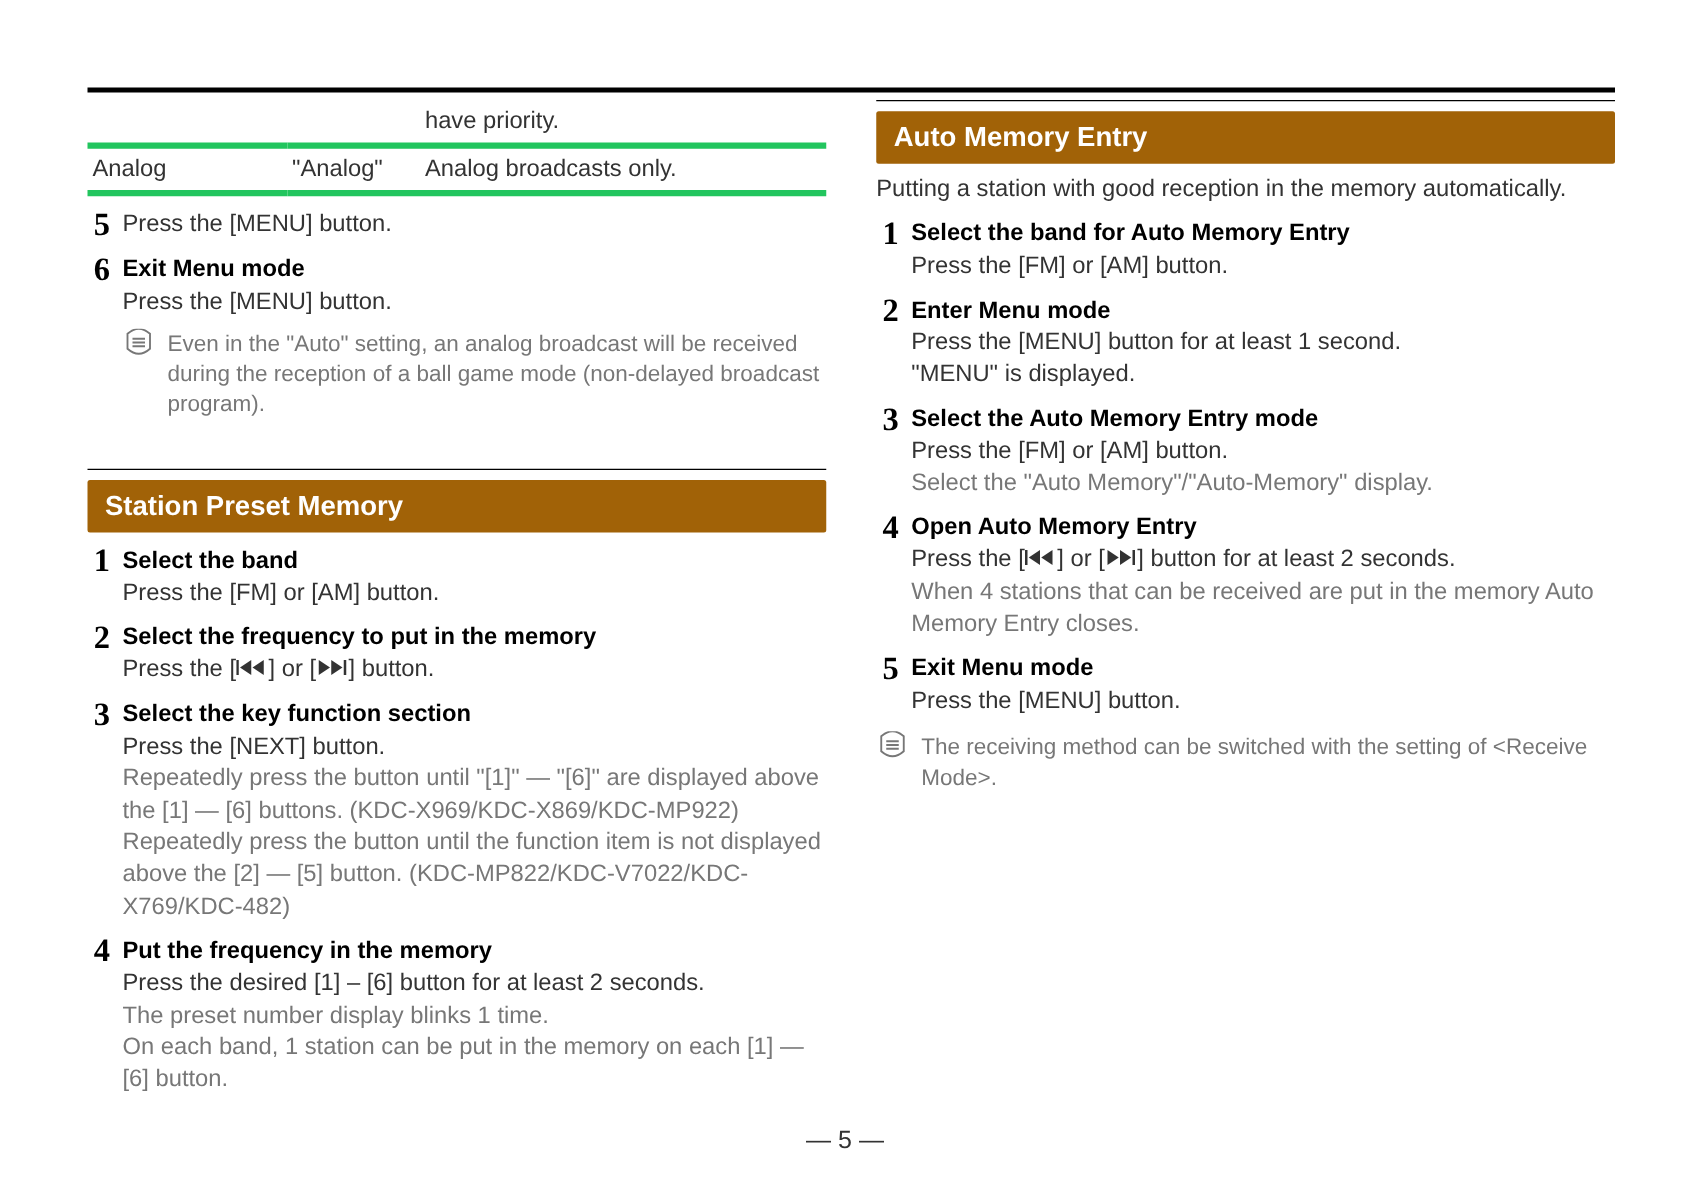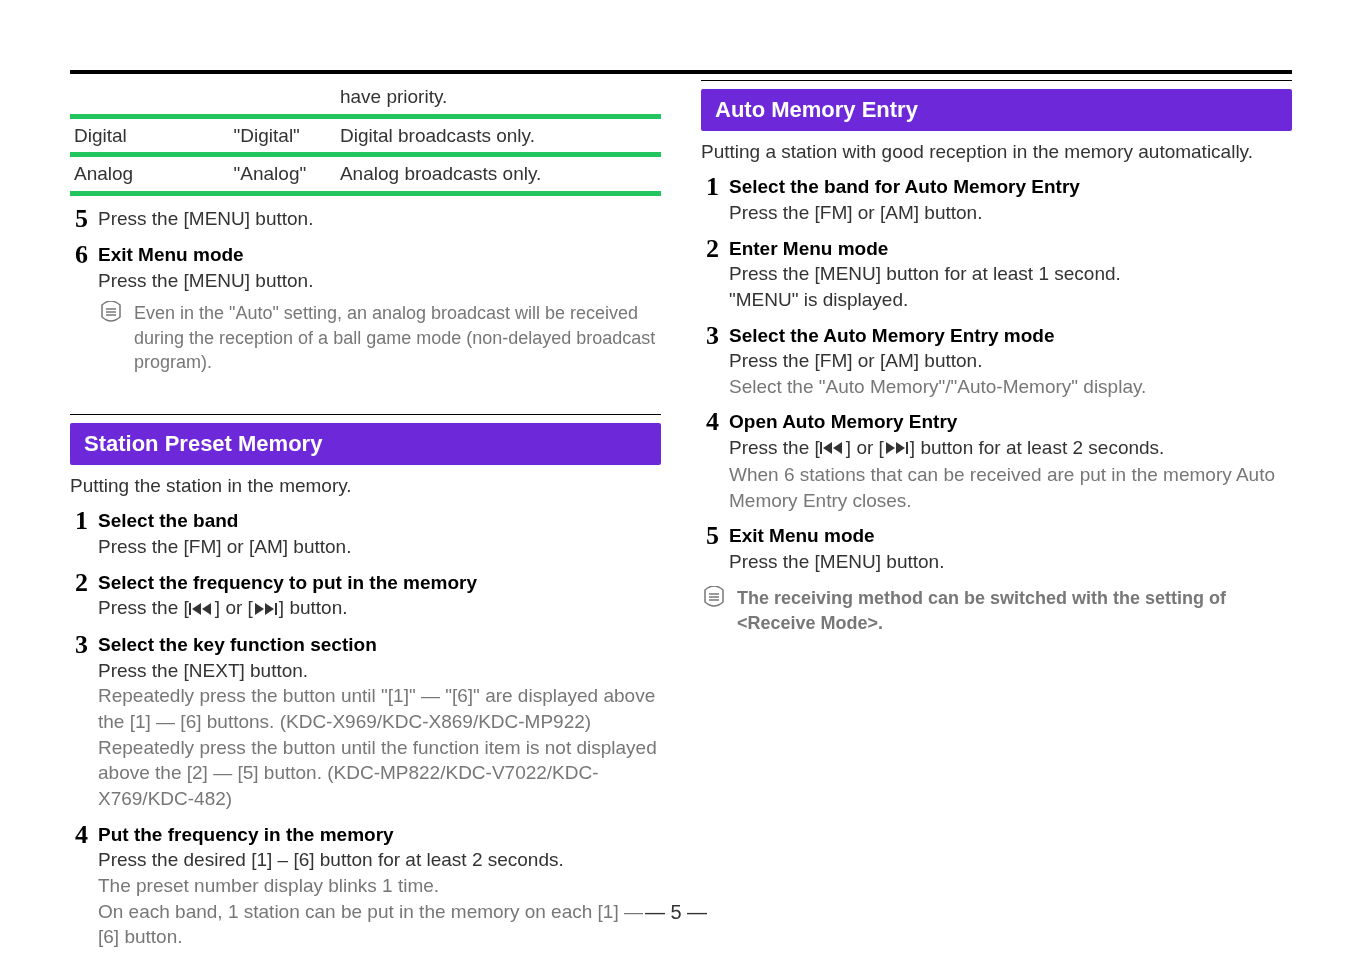--- a/index.html
+++ b/index.html
@@ -9,21 +9,21 @@
   .hairline { border-top:1px solid #000; margin:0 0 2px 0;}
   .columns { display:flex; gap:40px; }
   .col { flex:1; min-width:0; font-size:19px; line-height:1.35; color:#333; }
   table { border-collapse:collapse; width:100%; }
   td { border-bottom:5px solid #22c55e; padding:4px 4px; vertical-align:top; font-size:19px; color:#333; }
   .step { display:flex; gap:10px; margin-top:10px; }
   .step .num { font-family:"Times New Roman",serif; font-weight:bold; font-size:26px; line-height:1; min-width:18px; text-align:right; color:#000; }
   .step .body { flex:1; }
   .step .body .h { font-weight:bold; color:#000; }
   .gray { color:#777; }
-  .sectionbar { background:#6d28d9; color:#fff; font-weight:bold; padding:6px 14px; font-size:22px; border-radius:2px; margin-top:8px;}
+  .sectionbar { background:#a16207; color:#fff; font-weight:bold; padding:6px 14px; font-size:22px; border-radius:2px; margin-top:8px;}
   .sectionbar-wrap { margin-top:40px;border-radius:22px; }
   .sectionbar-wrap .hairline { margin-bottom:2px; }
   .note { display:flex; gap:10px; margin-top:8px; padding-left:28px; }
   .note .noteicon { flex:none; }
   .note .notetext { flex:1; color:#777; font-size:18px; line-height:1.35; }
   .noteicon svg { display:block; }
   .pagenum { position:absolute; left:0; right:0; bottom:30px; text-align:center; font-size:20px; color:#333; }
   .track { display:inline-block; vertical-align:middle; }
 </style>
 </head>
@@ -35,25 +35,20 @@
 
     <div class="col">
       <table>
         <tbody>
             <tr>
           <td style="width:27%;border-top:none;"></td>
           <td style="width:18%;border-top:none;"></td>
           <td style="border-top:none;">have priority.</td>
         </tr>
         <tr>
-          <td>Digital</td>
-          <td>"Digital"</td>
-          <td>Digital broadcasts only.</td>
-        </tr>
-        <tr>
           <td>Analog</td>
           <td>"Analog"</td>
           <td>Analog broadcasts only.</td>
         </tr>
       </tbody>
         </table>
 
       <div class="step">
         <div class="num">5</div>
         <div class="body">
@@ -78,21 +73,20 @@
               <line x1="8" y1="14" x2="18" y2="14" stroke="#777" stroke-width="1.5"></line>
             </svg>
         </span>
         <div class="notetext">Even in the "Auto" setting, an analog broadcast will be received during the reception of a ball game mode (non-delayed broadcast program).</div>
       </div>
 
       <div class="sectionbar-wrap">
         <div class="hairline"></div>
         <div class="sectionbar">Station Preset Memory</div>
       </div>
-      <div style="margin-top:8px;">Putting the station in the memory.</div>
 
       <div class="step">
         <div class="num">1</div>
         <div class="body">
           <div class="h">Select the band</div>
           <div>Press the [FM] or [AM] button.</div>
         </div>
       </div>
 
       <div class="step">
@@ -175,33 +169,33 @@
             <span>Press the [</span><span class="track"><svg width="26" height="14" viewBox="0 0 26 14">
                   <rect x="0" y="1" width="2" height="12" fill="#333"></rect>
                   <polygon points="12,1 12,13 3,7" fill="#333"></polygon>
                   <polygon points="22,1 22,13 13,7" fill="#333"></polygon>
                 </svg></span><span>] or [</span><span class="track"><svg width="26" height="14" viewBox="0 0 26 14">
                   <polygon points="2,1 2,13 11,7" fill="#333"></polygon>
                   <polygon points="12,1 12,13 21,7" fill="#333"></polygon>
                   <rect x="22" y="1" width="2" height="12" fill="#333"></rect>
                 </svg></span><span>] button for at least 2 seconds.</span>
           </div>
-          <div class="gray">When 6 stations that can be received are put in the memory Auto Memory Entry closes.</div>
+          <div class="gray">When 4 stations that can be received are put in the memory Auto Memory Entry closes.</div>
         </div>
       </div>
 
       <div class="step">
         <div class="num">5</div>
         <div class="body">
           <div class="h">Exit Menu mode</div>
           <div>Press the [MENU] button.</div>
         </div>
       </div>
 
-      <div class="note" style="padding-left:0;margin-top:12px;font-weight:bold;">
+      <div class="note" style="padding-left:0;margin-top:12px;">
         <span class="noteicon">
           <svg width="26" height="22" viewBox="0 0 26 22">
               <path d="M4 4 Q13 -4 22 4 L22 16 Q13 24 4 16 Z" fill="none" stroke="#777" stroke-width="1.5"></path>
               <line x1="8" y1="8" x2="18" y2="8" stroke="#777" stroke-width="1.5"></line>
               <line x1="8" y1="11" x2="18" y2="11" stroke="#777" stroke-width="1.5"></line>
               <line x1="8" y1="14" x2="18" y2="14" stroke="#777" stroke-width="1.5"></line>
             </svg>
         </span>
         <div class="notetext">The receiving method can be switched with the setting of &lt;Receive Mode&gt;.</div>
       </div>

